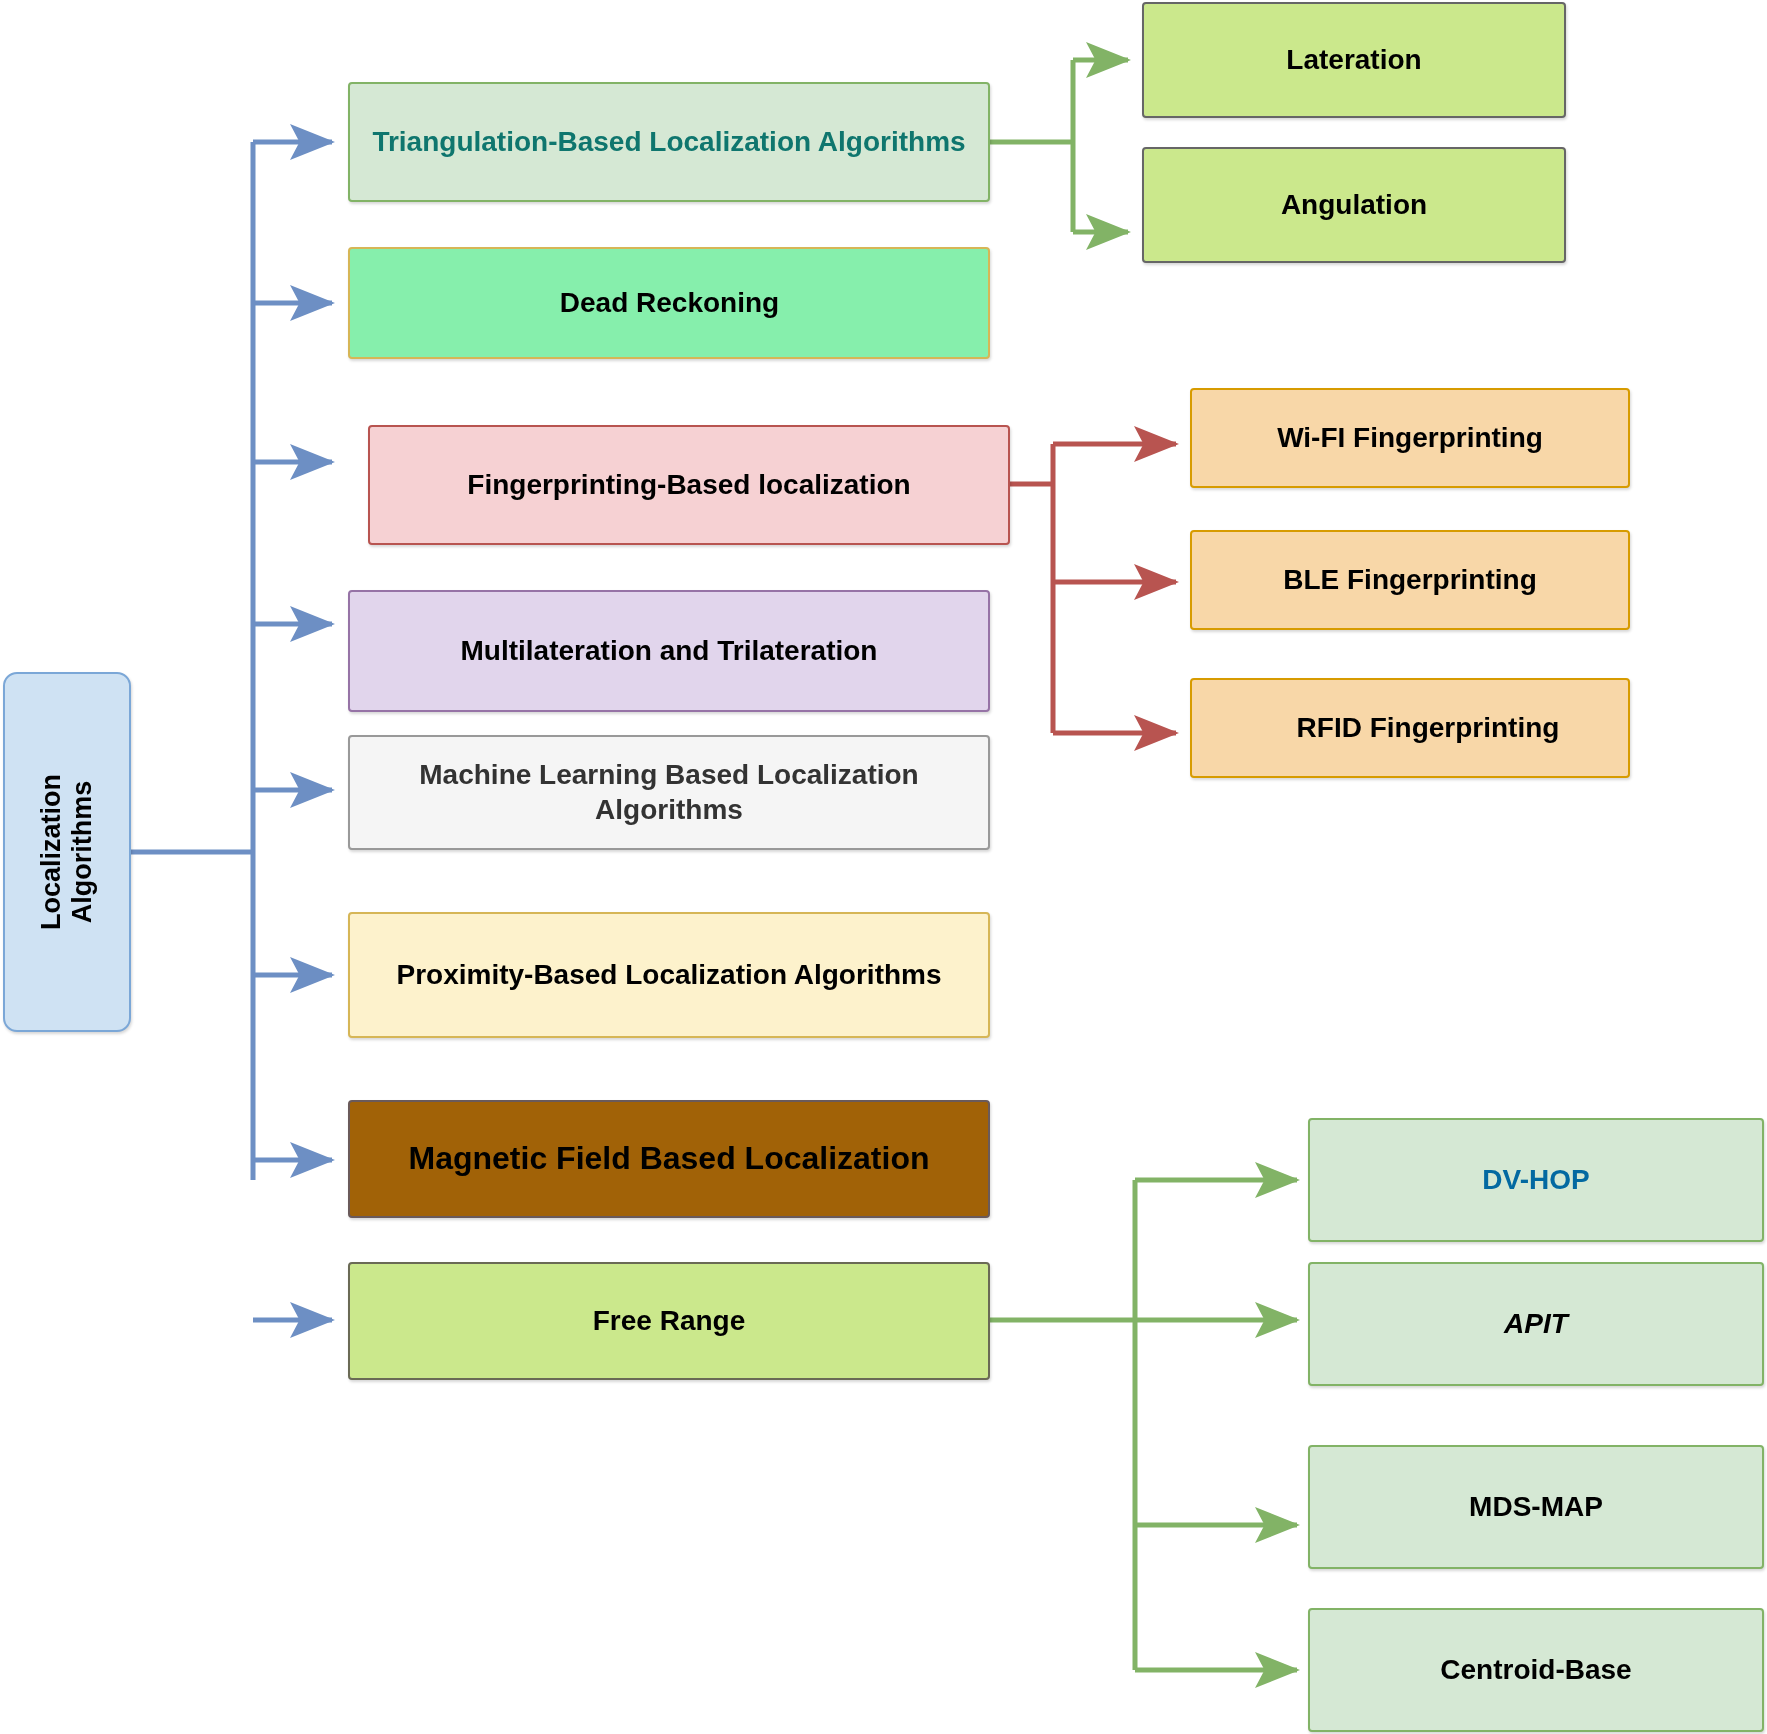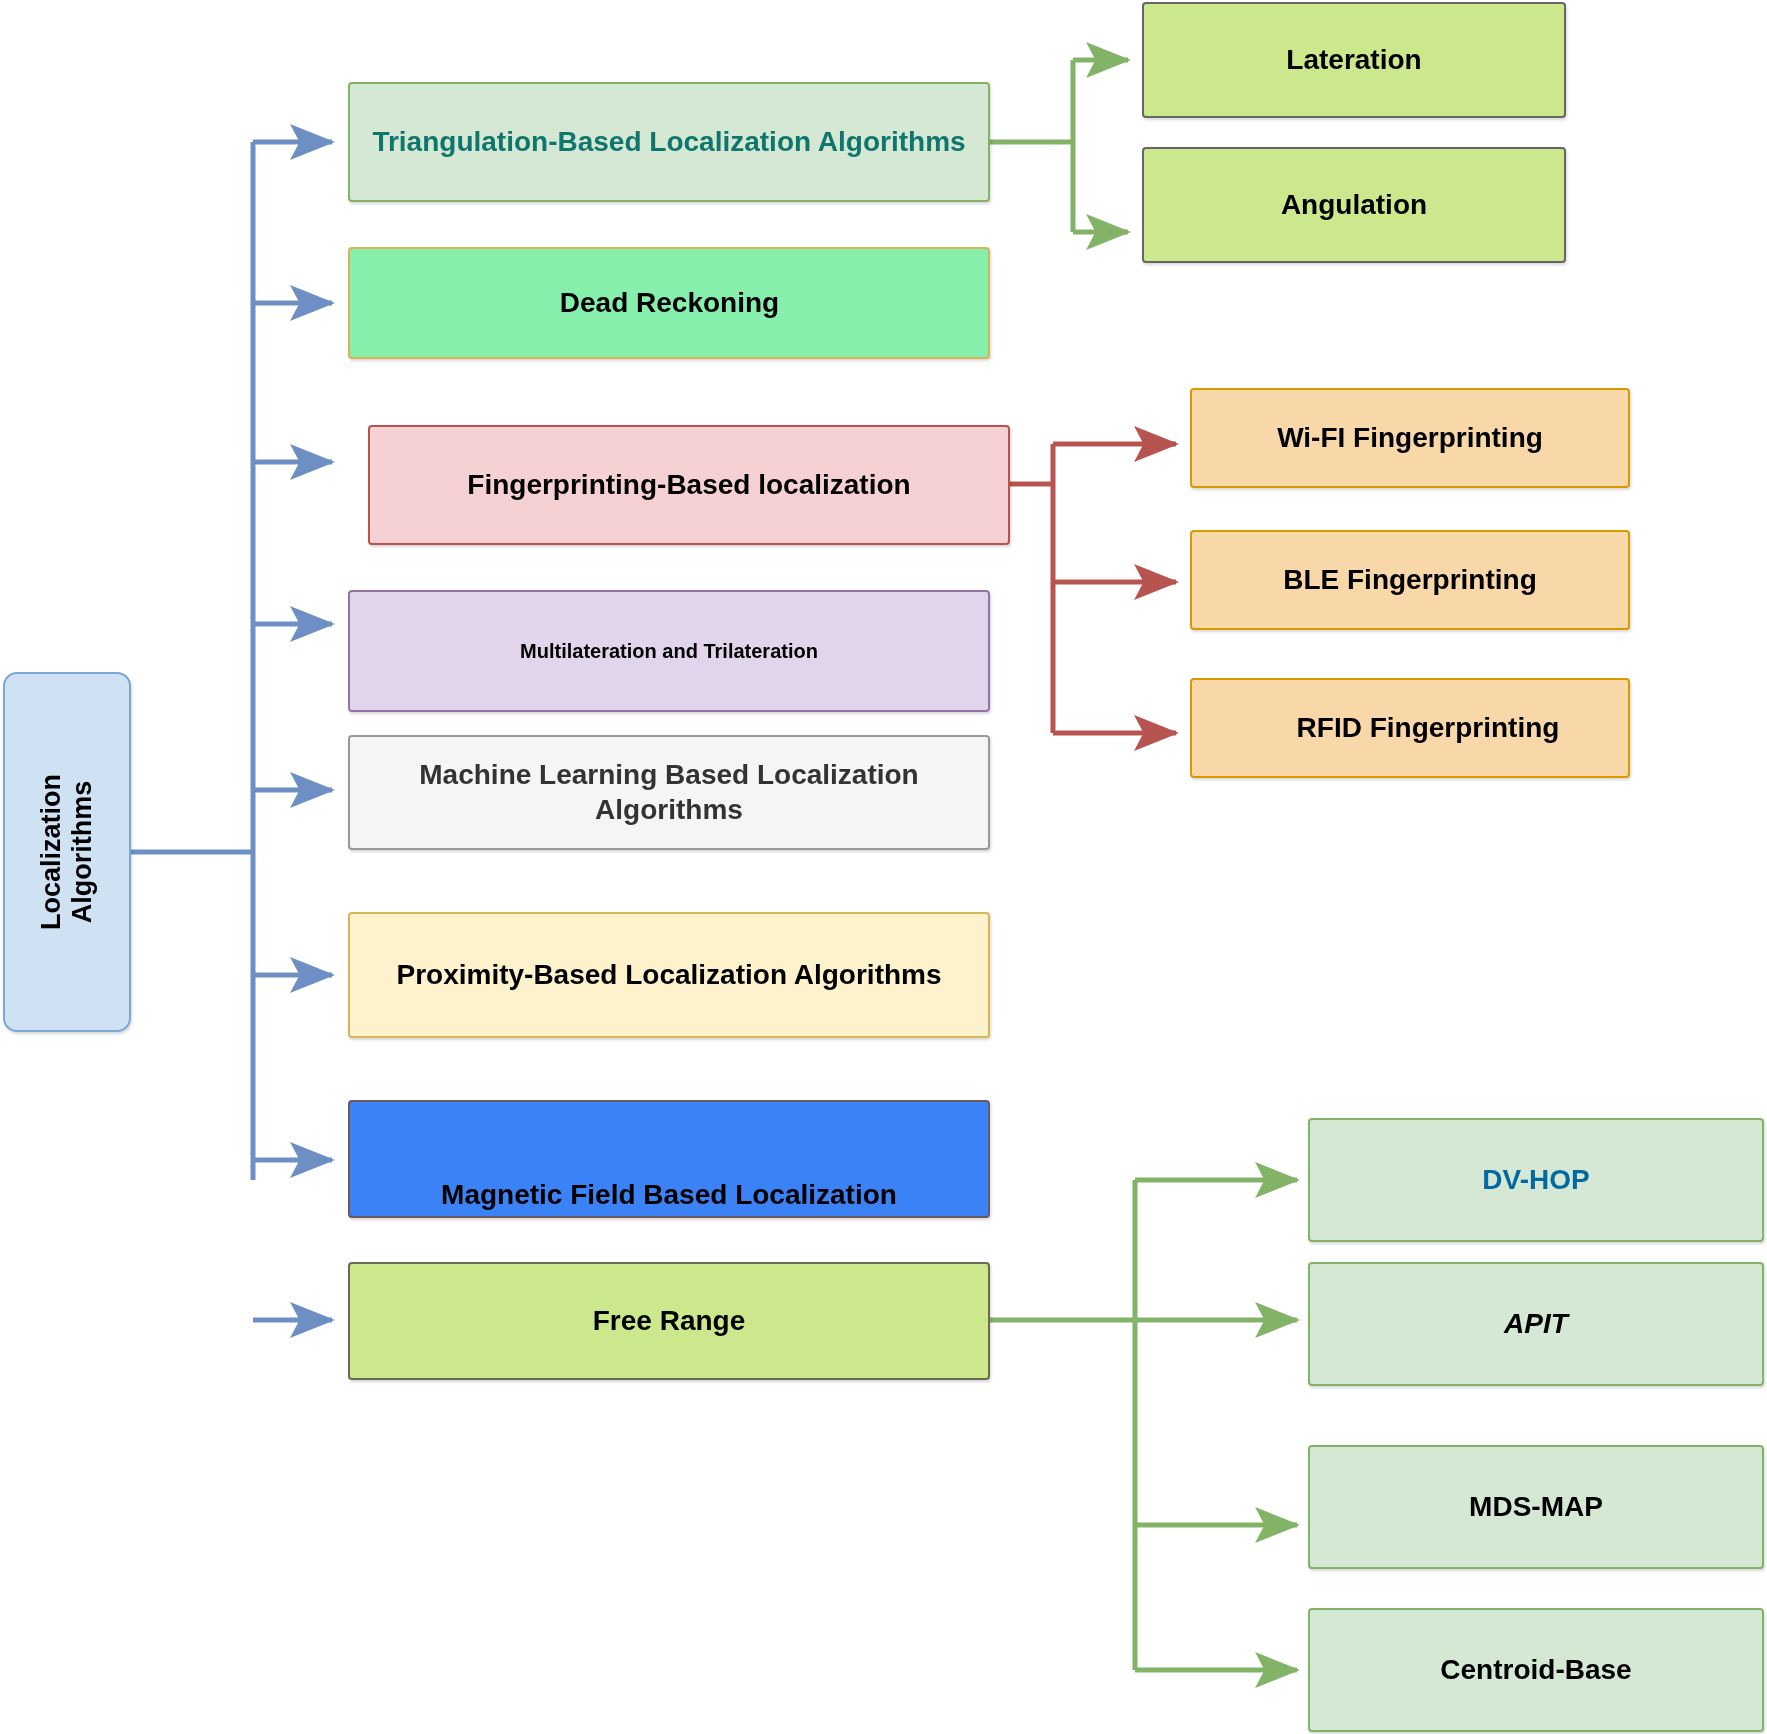--- a/index.html
+++ b/index.html
@@ -113,33 +113,33 @@
   </div>
 
   <div class="node" style="left:348px;top:247px;width:642px;height:112px;background:#86efac;border:2px solid #d6b656;color:#000;font-size:28px;padding-left:13px;">
     <span>Dead Reckoning</span>
   </div>
 
   <div class="node" style="left:348px;top:425px;width:642px;height:120px;background:#f6d1d3;border:2px solid #b85450;color:#000;font-size:28px;margin-left:20px;">
     <span>Fingerprinting-Based localization</span>
   </div>
 
-  <div class="node" style="left:348px;top:590px;width:642px;height:122px;background:#e1d5ec;border:2px solid #9673a6;color:#000;font-size:20px;">
+  <div class="node" style="left:348px;top:590px;width:642px;height:122px;background:#e1d5ec;border:2px solid #9673a6;color:#000;font-size:28px;">
     <span>Multilateration and Trilateration</span>
   </div>
 
   <div class="node" style="left:348px;top:735px;width:642px;height:115px;background:#f5f5f5;border:2px solid #999999;color:#333333;font-size:28px;">
     <span>Machine Learning Based Localization Algorithms</span>
   </div>
 
   <div class="node" style="left:348px;top:912px;width:642px;height:126px;background:#fdf2cc;border:2px solid #d6b656;color:#000;font-size:28px;">
     <span>Proximity-Based Localization Algorithms</span>
   </div>
 
-  <div class="node" style="left:348px;top:1100px;width:642px;height:118px;background:#3b82f6;border:2px solid #6a5a5a;color:#000;font-size:28px;align-items:flex-end;">
+  <div class="node" style="left:348px;top:1100px;width:642px;height:118px;background:#a16207;border:2px solid #6a5a5a;color:#000;font-size:32px;">
     <span>Magnetic Field Based Localization</span>
   </div>
 
   <div class="node" style="left:348px;top:1262px;width:642px;height:118px;background:#cbe88c;border:2px solid #6a6a55;color:#000;font-size:28px;">
     <span>Free Range</span>
   </div>
 
   <div class="node" style="left:1142px;top:2px;width:424px;height:116px;background:#cbe88c;border:2px solid #666666;color:#000;font-size:28px;">
     <span>Lateration</span>
   </div>

